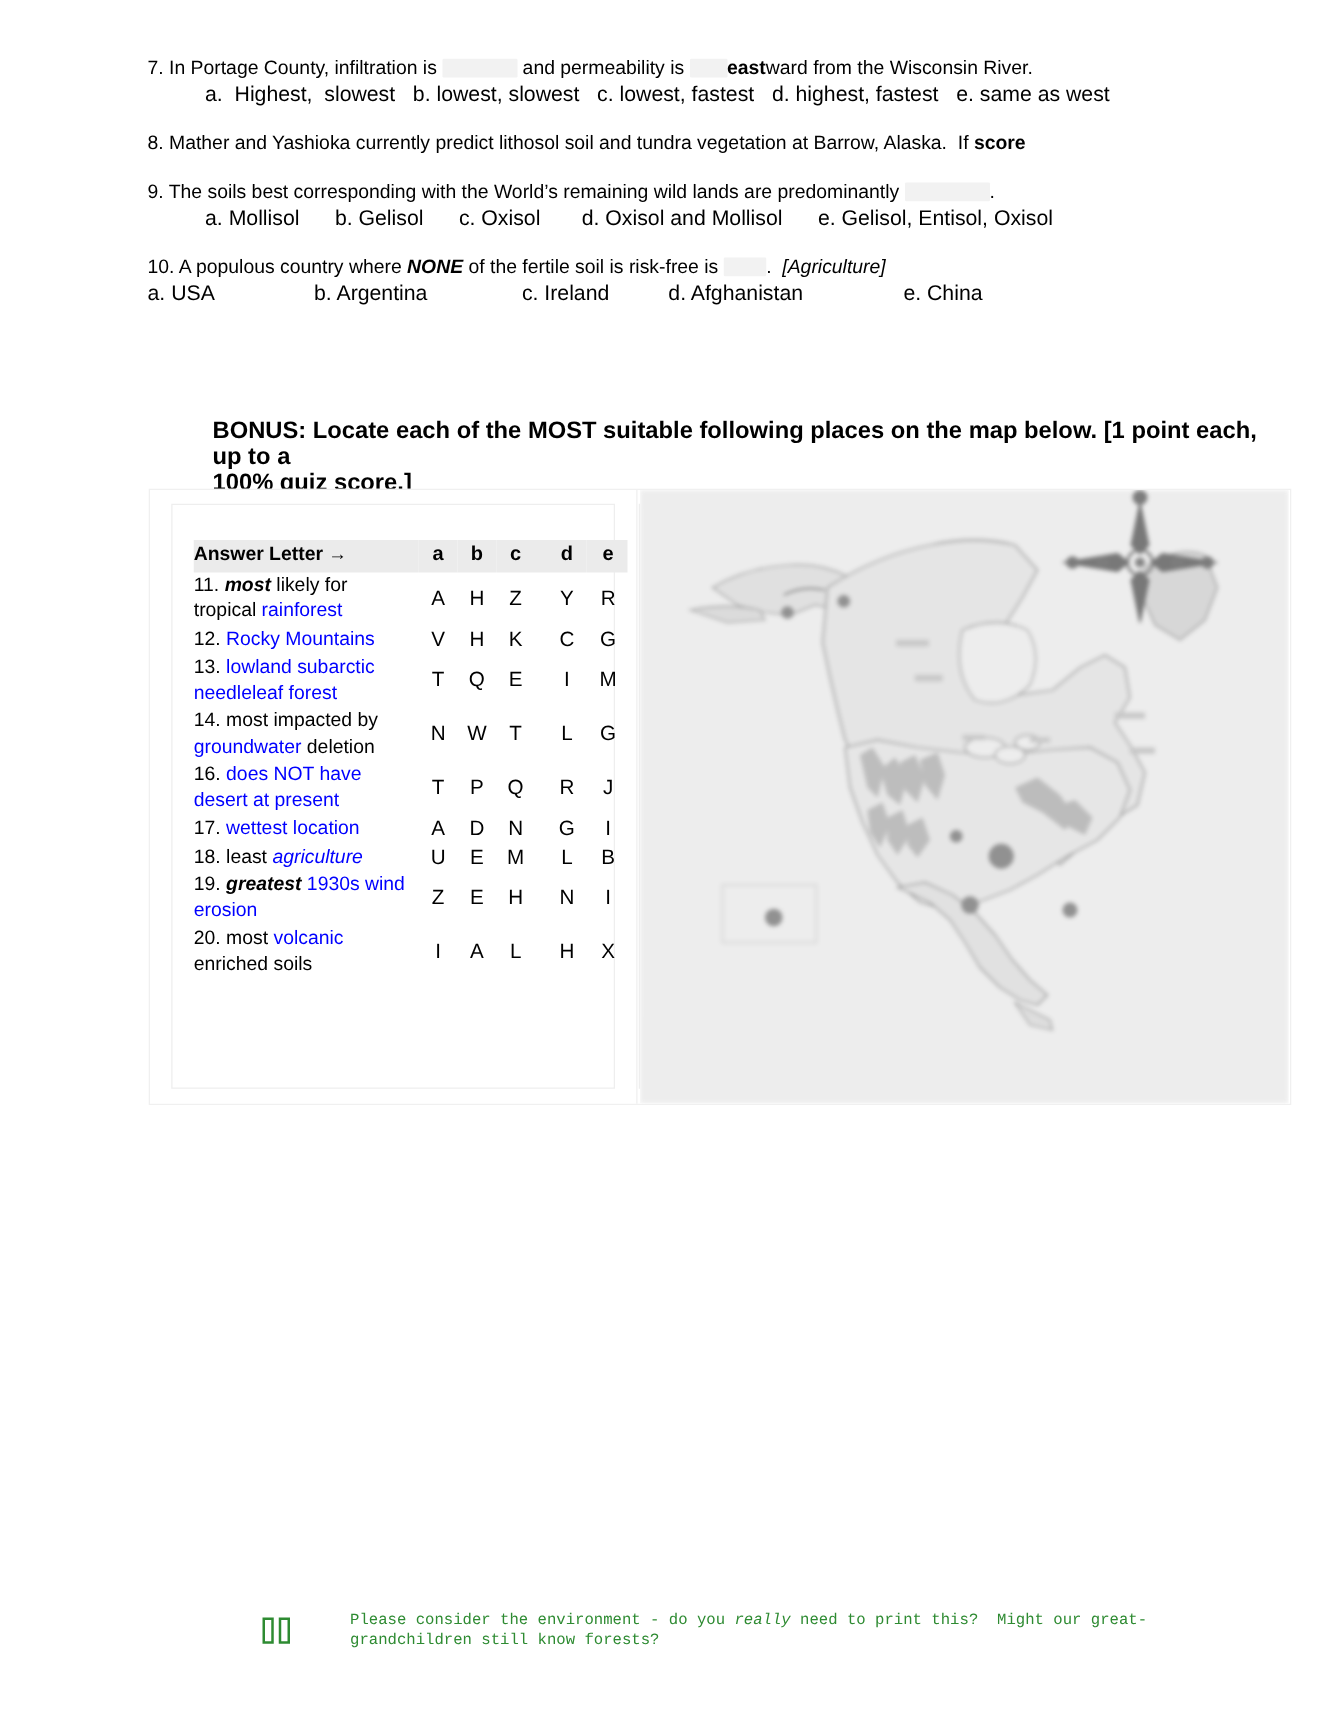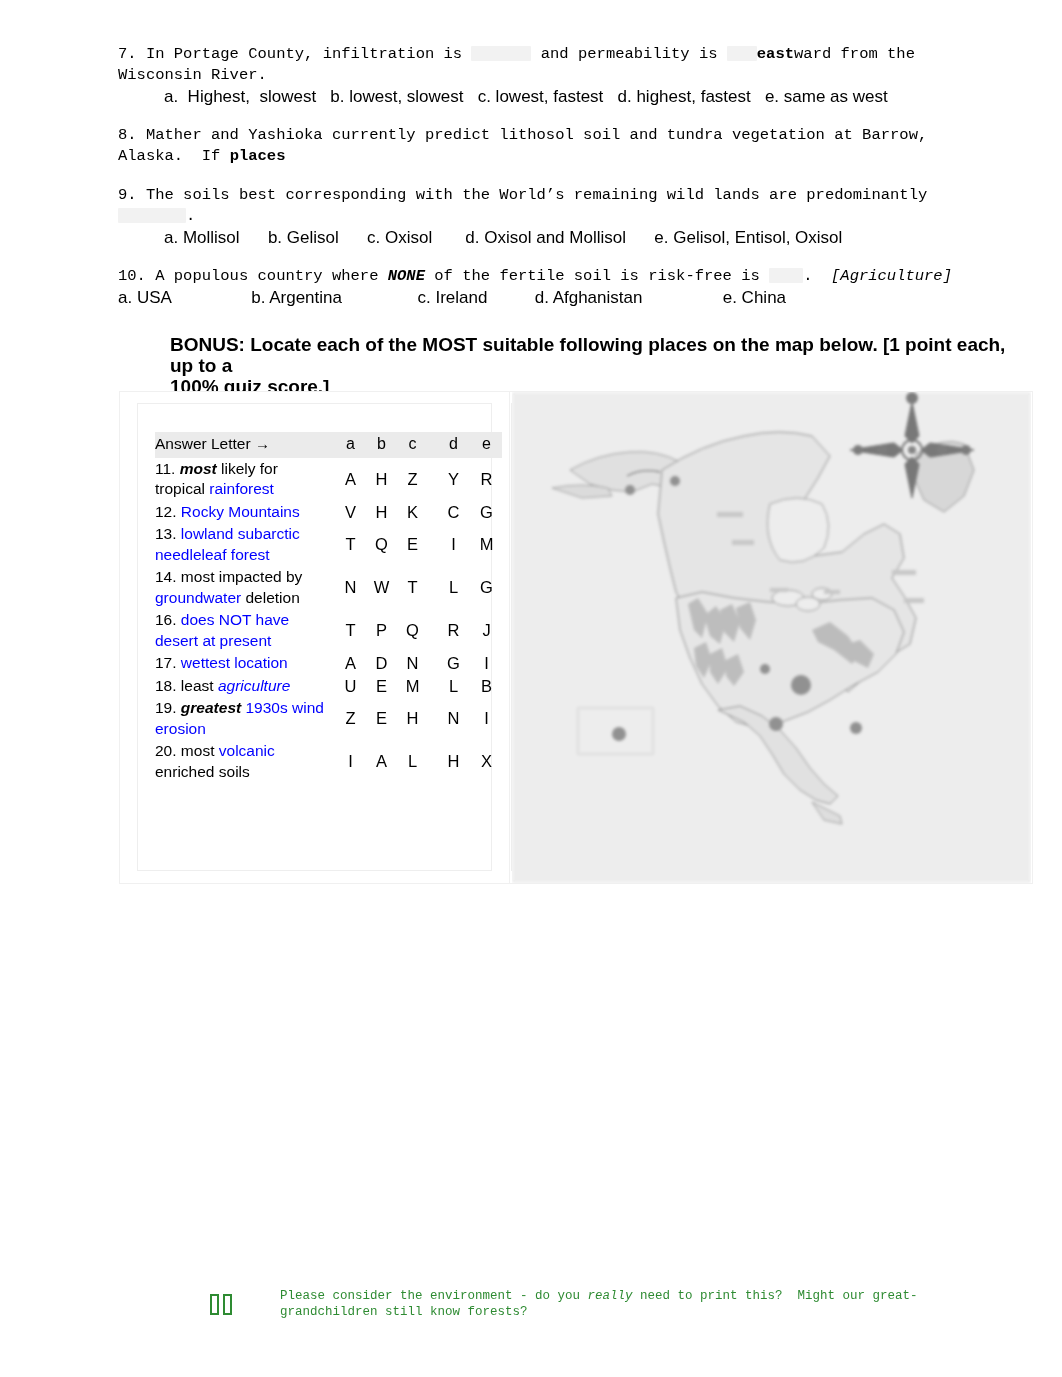--- a/index.html
+++ b/index.html
@@ -30,21 +30,20 @@
     position: absolute;
     left: 118px;
     top: 44px;
     width: 880px;
   }
   .q-block { margin-bottom: 18px; }
   .q-line {
     font-size: 15.5px;
     line-height: 21px;
     white-space: pre-wrap;
-    font-family: Liberation Mono, monospace;
   }
   .q-opts {
     font-size: 17px;
     line-height: 21px;
     white-space: pre-wrap;
   }
   .indent-opts { padding-left: 46px; }
   b, .bi { font-weight: bold; }
   .bi { font-style: italic; }
   .ital { font-style: italic; }
@@ -128,21 +127,21 @@
     border-collapse: collapse;
     font-size: 15.5px;
     line-height: 20.5px;
   }
   .ans-table td, .ans-table th {
     padding: 0;
     vertical-align: middle;
     background: transparent;
   }
   .ans-table .hdr-row th {
-    font-weight: normal;
+    font-weight: bold;
     background: #ebebeb;
     padding-top: 2px;
     padding-bottom: 3px;
   }
   .ans-table .hdr-label {
     text-align: left;
     width: 172px;
     padding-right: 6px;
   }
   .ans-table .hdr-letter {
@@ -226,21 +225,21 @@
 <div class="page">
 
   <div class="questions">
 
     <div class="q-block">
       <div class="q-line"><span>7. In Portage County, infiltration is </span><span class="blank blank-w1"></span><span> and permeability is </span><span class="blank blank-w2"></span><b>east</b><span>ward from the Wisconsin River.</span></div>
       <div class="q-opts indent-opts">a.  Highest,  slowest   b. lowest, slowest   c. lowest, fastest   d. highest, fastest   e. same as west</div>
     </div>
 
     <div class="q-block">
-      <div class="q-line"><span>8. Mather and Yashioka currently predict lithosol soil and tundra vegetation at Barrow, Alaska.  If </span><b>places</b></div>
+      <div class="q-line"><span>8. Mather and Yashioka currently predict lithosol soil and tundra vegetation at Barrow, Alaska.  If </span><b>score</b></div>
     </div>
 
     <div class="q-block">
       <div class="q-line"><span>9. The soils best corresponding with the World’s remaining wild lands are predominantly </span><span class="blank blank-w5"></span><span>.</span></div>
       <div class="q-opts indent-opts">a. Mollisol      b. Gelisol      c. Oxisol       d. Oxisol and Mollisol      e. Gelisol, Entisol, Oxisol</div>
     </div>
 
     <div class="q-block">
       <div class="q-line"><span>10. A populous country where </span><b class="ital">NONE</b><span> of the fertile soil is risk-free is </span><span class="blank blank-w6"></span><span>.  </span><span class="ital">[Agriculture]</span></div>
       <div class="q-opts">a. USA                 b. Argentina                c. Ireland          d. Afghanistan                 e. China</div>

